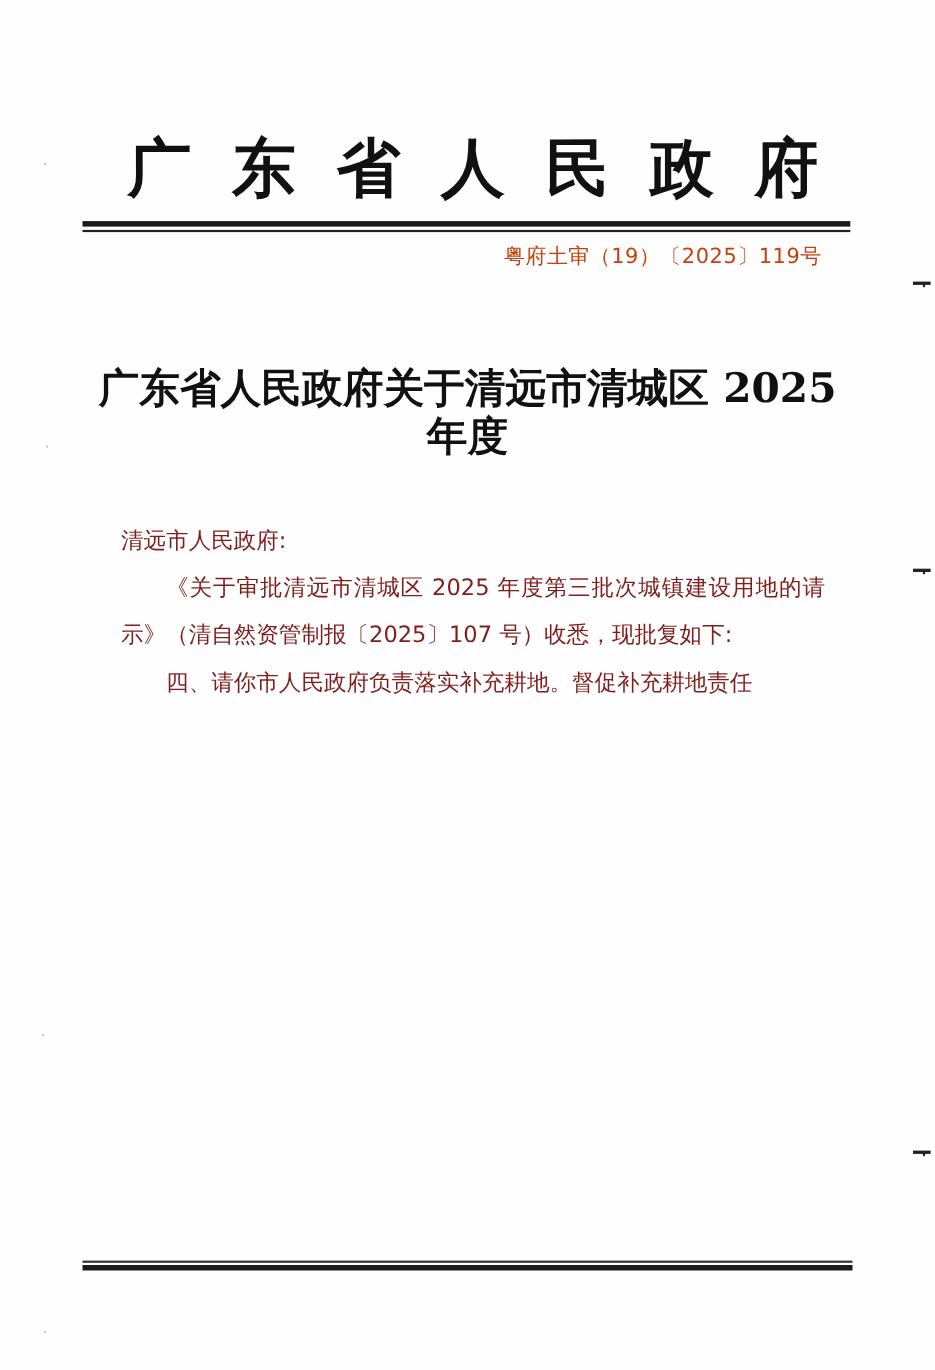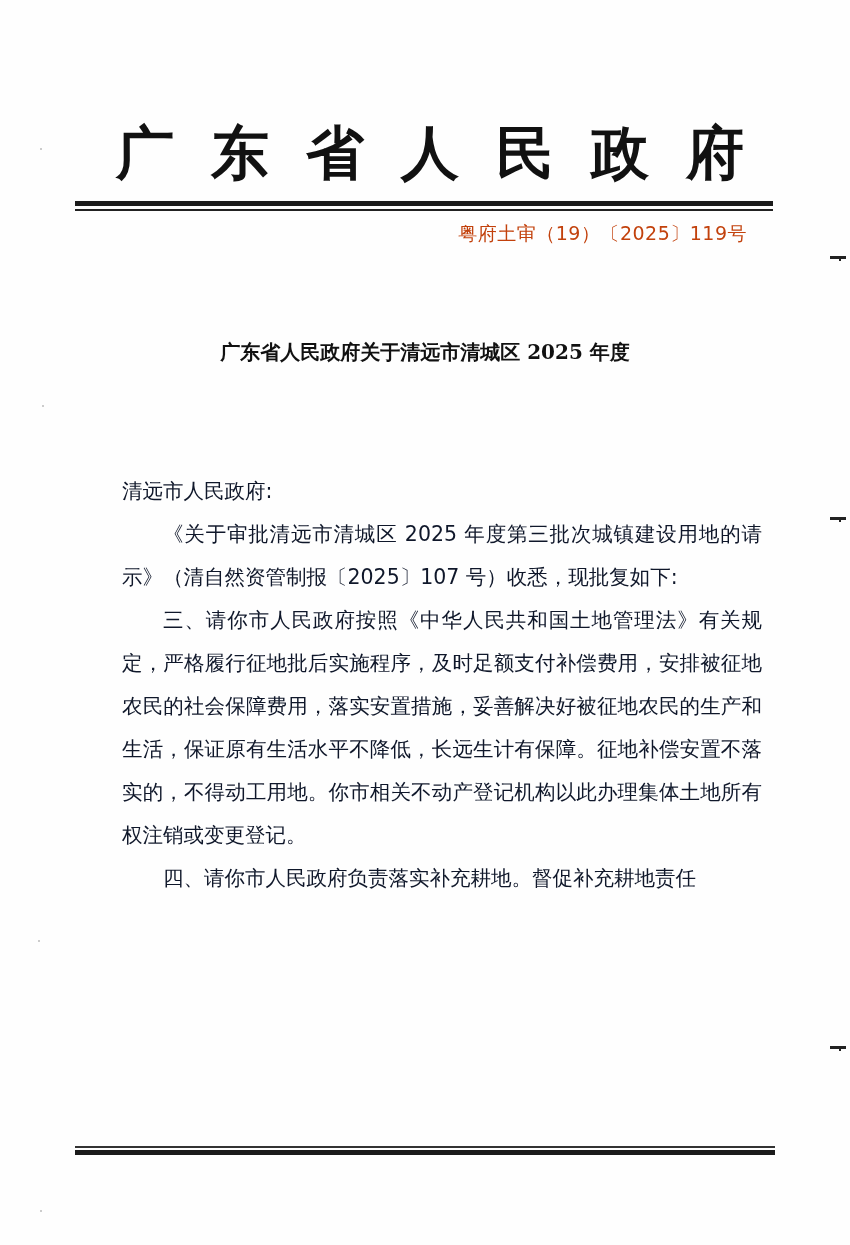--- a/index.html
+++ b/index.html
@@ -65,35 +65,34 @@
       color: #c2410c;
       letter-spacing: 0.5px;
     }
     .title {
       position: absolute;
       left: 75px;
       width: 700px;
       text-align: center;
       font-family: "DejaVu Serif", "Liberation Serif", serif;
       font-weight: bold;
-      font-size: 20px;
+      font-size: 37px;
       color: #111;
       line-height: 44px;
     }
     .title-1 { top: 330px; }
     .title-2 { top: 376px; }
     .body-text {
       position: absolute;
       left: 110px;
       width: 640px;
       font-family: "DejaVu Sans", "Liberation Sans", sans-serif;
       font-size: 20.5px;
-      color: #0f172a;
+      color: #7f1d1d;
       line-height: 43px;
-      margin-left: 12px;
     }
     .addressee { top: 470px; }
     .paras {
       top: 513px;
     }
     .para {
       text-indent: 41px;
       text-align: justify;
       text-align-last: left;
       margin: 0;
@@ -157,21 +156,20 @@
   <div class="rule-top-thin"></div>
 
   <div class="doc-number">粤府土审（19）〔2025〕119号</div>
 
   <div class="title title-1">广东省人民政府关于清远市清城区 2025 年度</div>
 
   <div class="body-text addressee">清远市人民政府:</div>
 
   <div class="body-text paras">
     <p class="para">《关于审批清远市清城区 2025 年度第三批次城镇建设用地的请示》（清自然资管制报〔2025〕107 号）收悉，现批复如下:</p>
-    <p class="para">三、请你市人民政府按照《中华人民共和国土地管理法》有关规定，严格履行征地批后实施程序，及时足额支付补偿费用，安排被征地农民的社会保障费用，落实安置措施，妥善解决好被征地农民的生产和生活，保证原有生活水平不降低，长远生计有保障。征地补偿安置不落实的，不得动工用地。你市相关不动产登记机构以此办理集体土地所有权注销或变更登记。</p>
     <p class="para">四、请你市人民政府负责落实补充耕地。督促补充耕地责任</p>
   </div>
 
   <div class="rule-bot-thin"></div>
   <div class="rule-bot-thick"></div>
 
   <div class="binding-mark" style="top:256px;"></div>
   <div class="binding-mark" style="top:517px;"></div>
   <div class="binding-mark" style="top:1046px;"></div>
 

